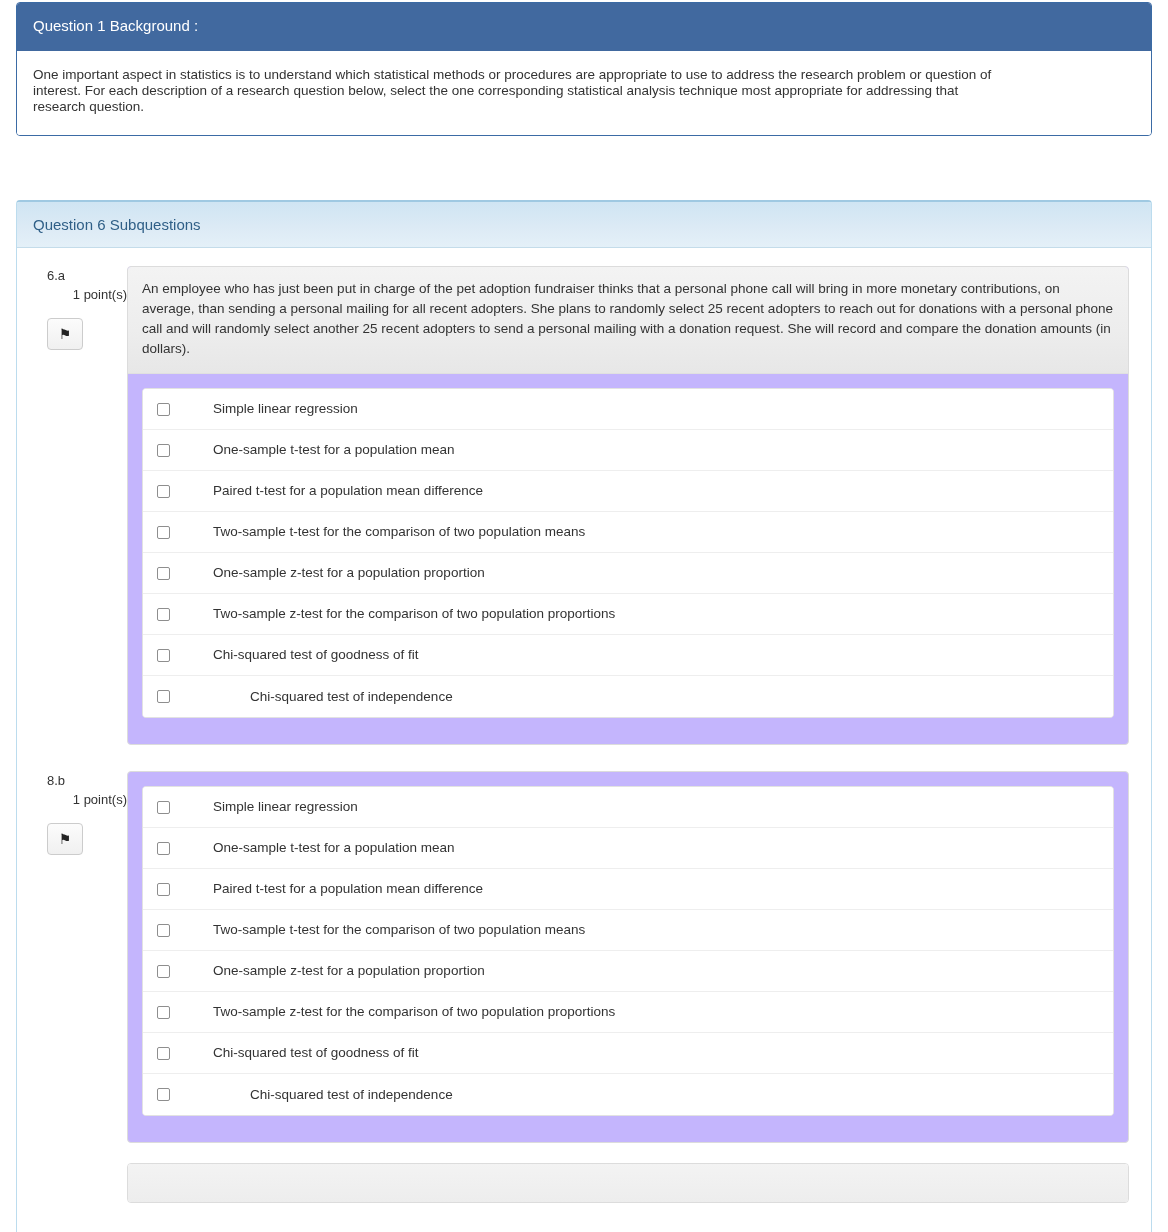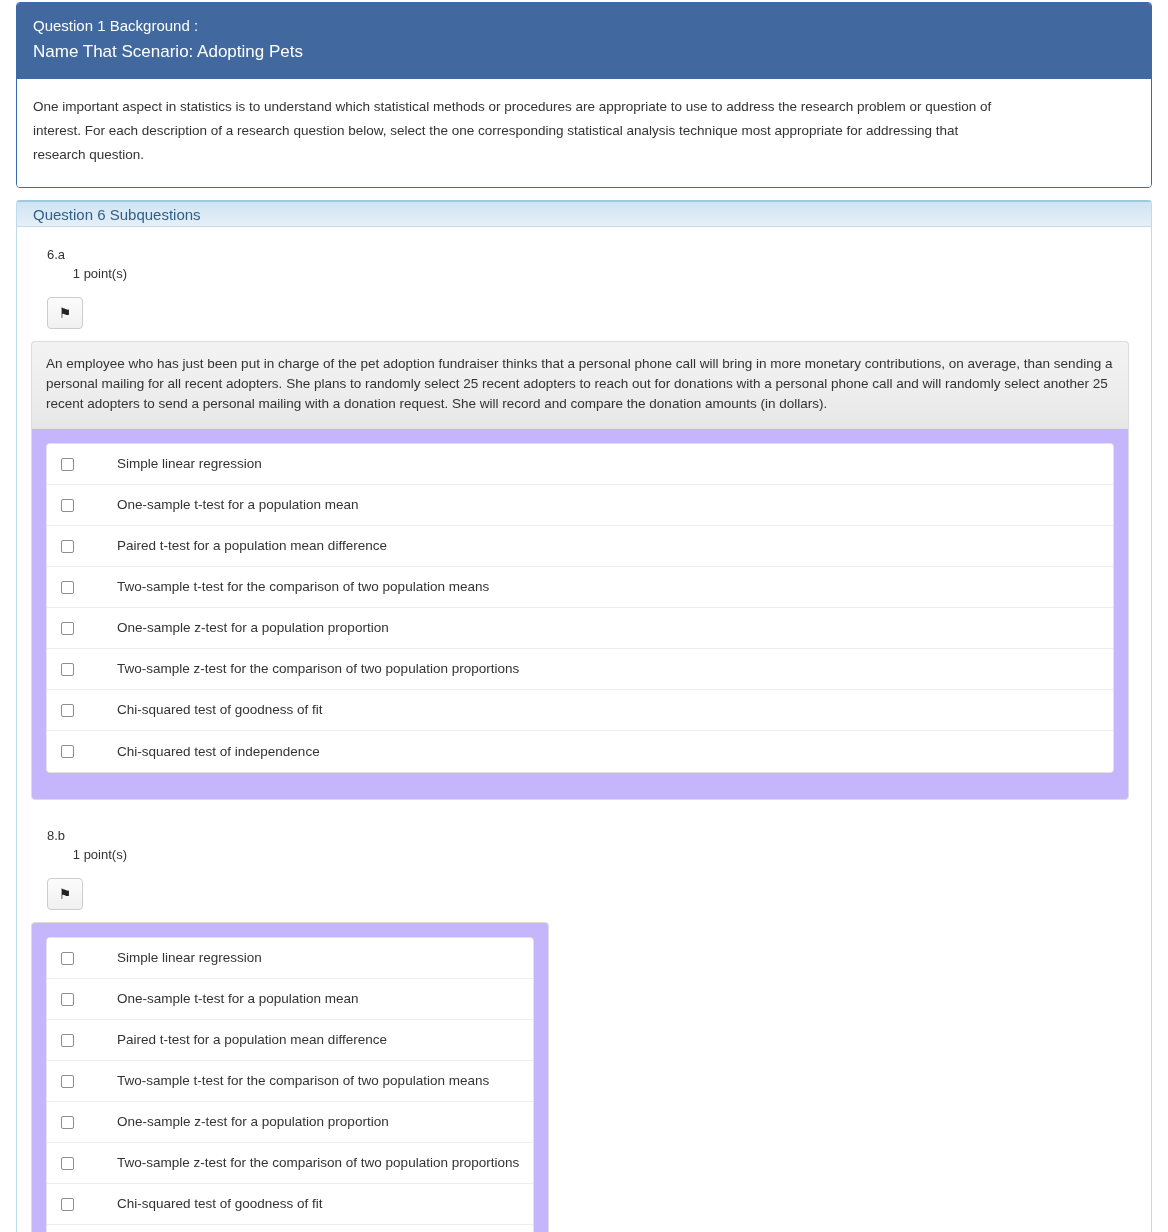--- a/index.html
+++ b/index.html
@@ -52,41 +52,41 @@
     color: #ffffff;
     margin-top: 2px;
   }
   .bg-card-body {
     padding: 16px 16px 20px 16px;
     background: #ffffff;
   }
   .bg-card-body p {
     margin: 0;
     font-size: 13.5px;
-    line-height: 24px;
+    line-height: 16px;
     color: #333333;
     max-width: 960px;
   }
 
   
   .subq-panel {
     position: absolute;
     left: 16px;
     top: 200px;
     width: 1136px;
     bottom: -40px;
     border: 1px solid #bcdcee;
     border-top: 2px solid #9fc9e2;
     border-radius: 4px 4px 0 0;
     background: #ffffff;
     box-sizing: border-box;
     overflow: hidden;
   }
   .subq-panel-header {
-    height: 25px;
+    height: 46px;
     background: linear-gradient(to bottom, #cfe5f3 0%, #dceaf5 55%, #e4f0f8 100%);
     border-bottom: 1px solid #c4dcea;
     display: flex;
     align-items: center;
     padding: 0 16px;
     box-sizing: border-box;
   }
   .subq-panel-header .title {
     font-size: 15px;
     color: #2f5f87;
@@ -95,21 +95,20 @@
     padding: 0;
     background: #ffffff;
   }
 
   
   .subq {
     display: flex;
     align-items: flex-start;
     padding: 18px 12px 8px 14px;
     box-sizing: border-box;
-    flex-direction: column;
   }
   .subq-meta {
     width: 96px;
     flex: 0 0 96px;
     padding-left: 16px;
     box-sizing: border-box;
   }
   .subq-meta .label {
     font-size: 13px;
     color: #333333;
@@ -176,20 +175,21 @@
     align-items: center;
     height: 41px;
     padding: 0 14px;
     border-bottom: 1px solid #eeeeee;
     box-sizing: border-box;
     cursor: pointer;
     background: #ffffff;
   }
   .answer-row:last-child {
     border-bottom: none;
+    gap: 37px;
   }
   .answer-cb {
     width: 13px;
     height: 13px;
     border: 1px solid #8e8e8e;
     border-radius: 2px;
     background: #ffffff;
     flex: 0 0 13px;
     box-sizing: border-box;
   }
@@ -215,21 +215,20 @@
   }
 </style>
 </head>
 <body>
 
 <div class="page">
 
   <div class="bg-card">
     <div class="bg-card-header">
       <div class="line1">Question 1 Background :</div>
-      <div class="line2">Name That Scenario: Adopting Pets</div>
     </div>
     <div class="bg-card-body">
       <p>One important aspect in statistics is to understand which statistical methods or procedures are appropriate to use to address the research problem or question of interest. For each description of a research question below, select the one corresponding statistical analysis technique most appropriate for addressing that research question.</p>
     </div>
   </div>
 
   <div class="subq-panel">
     <div class="subq-panel-header">
       <span class="title">Question 6 Subquestions</span>
     </div>

